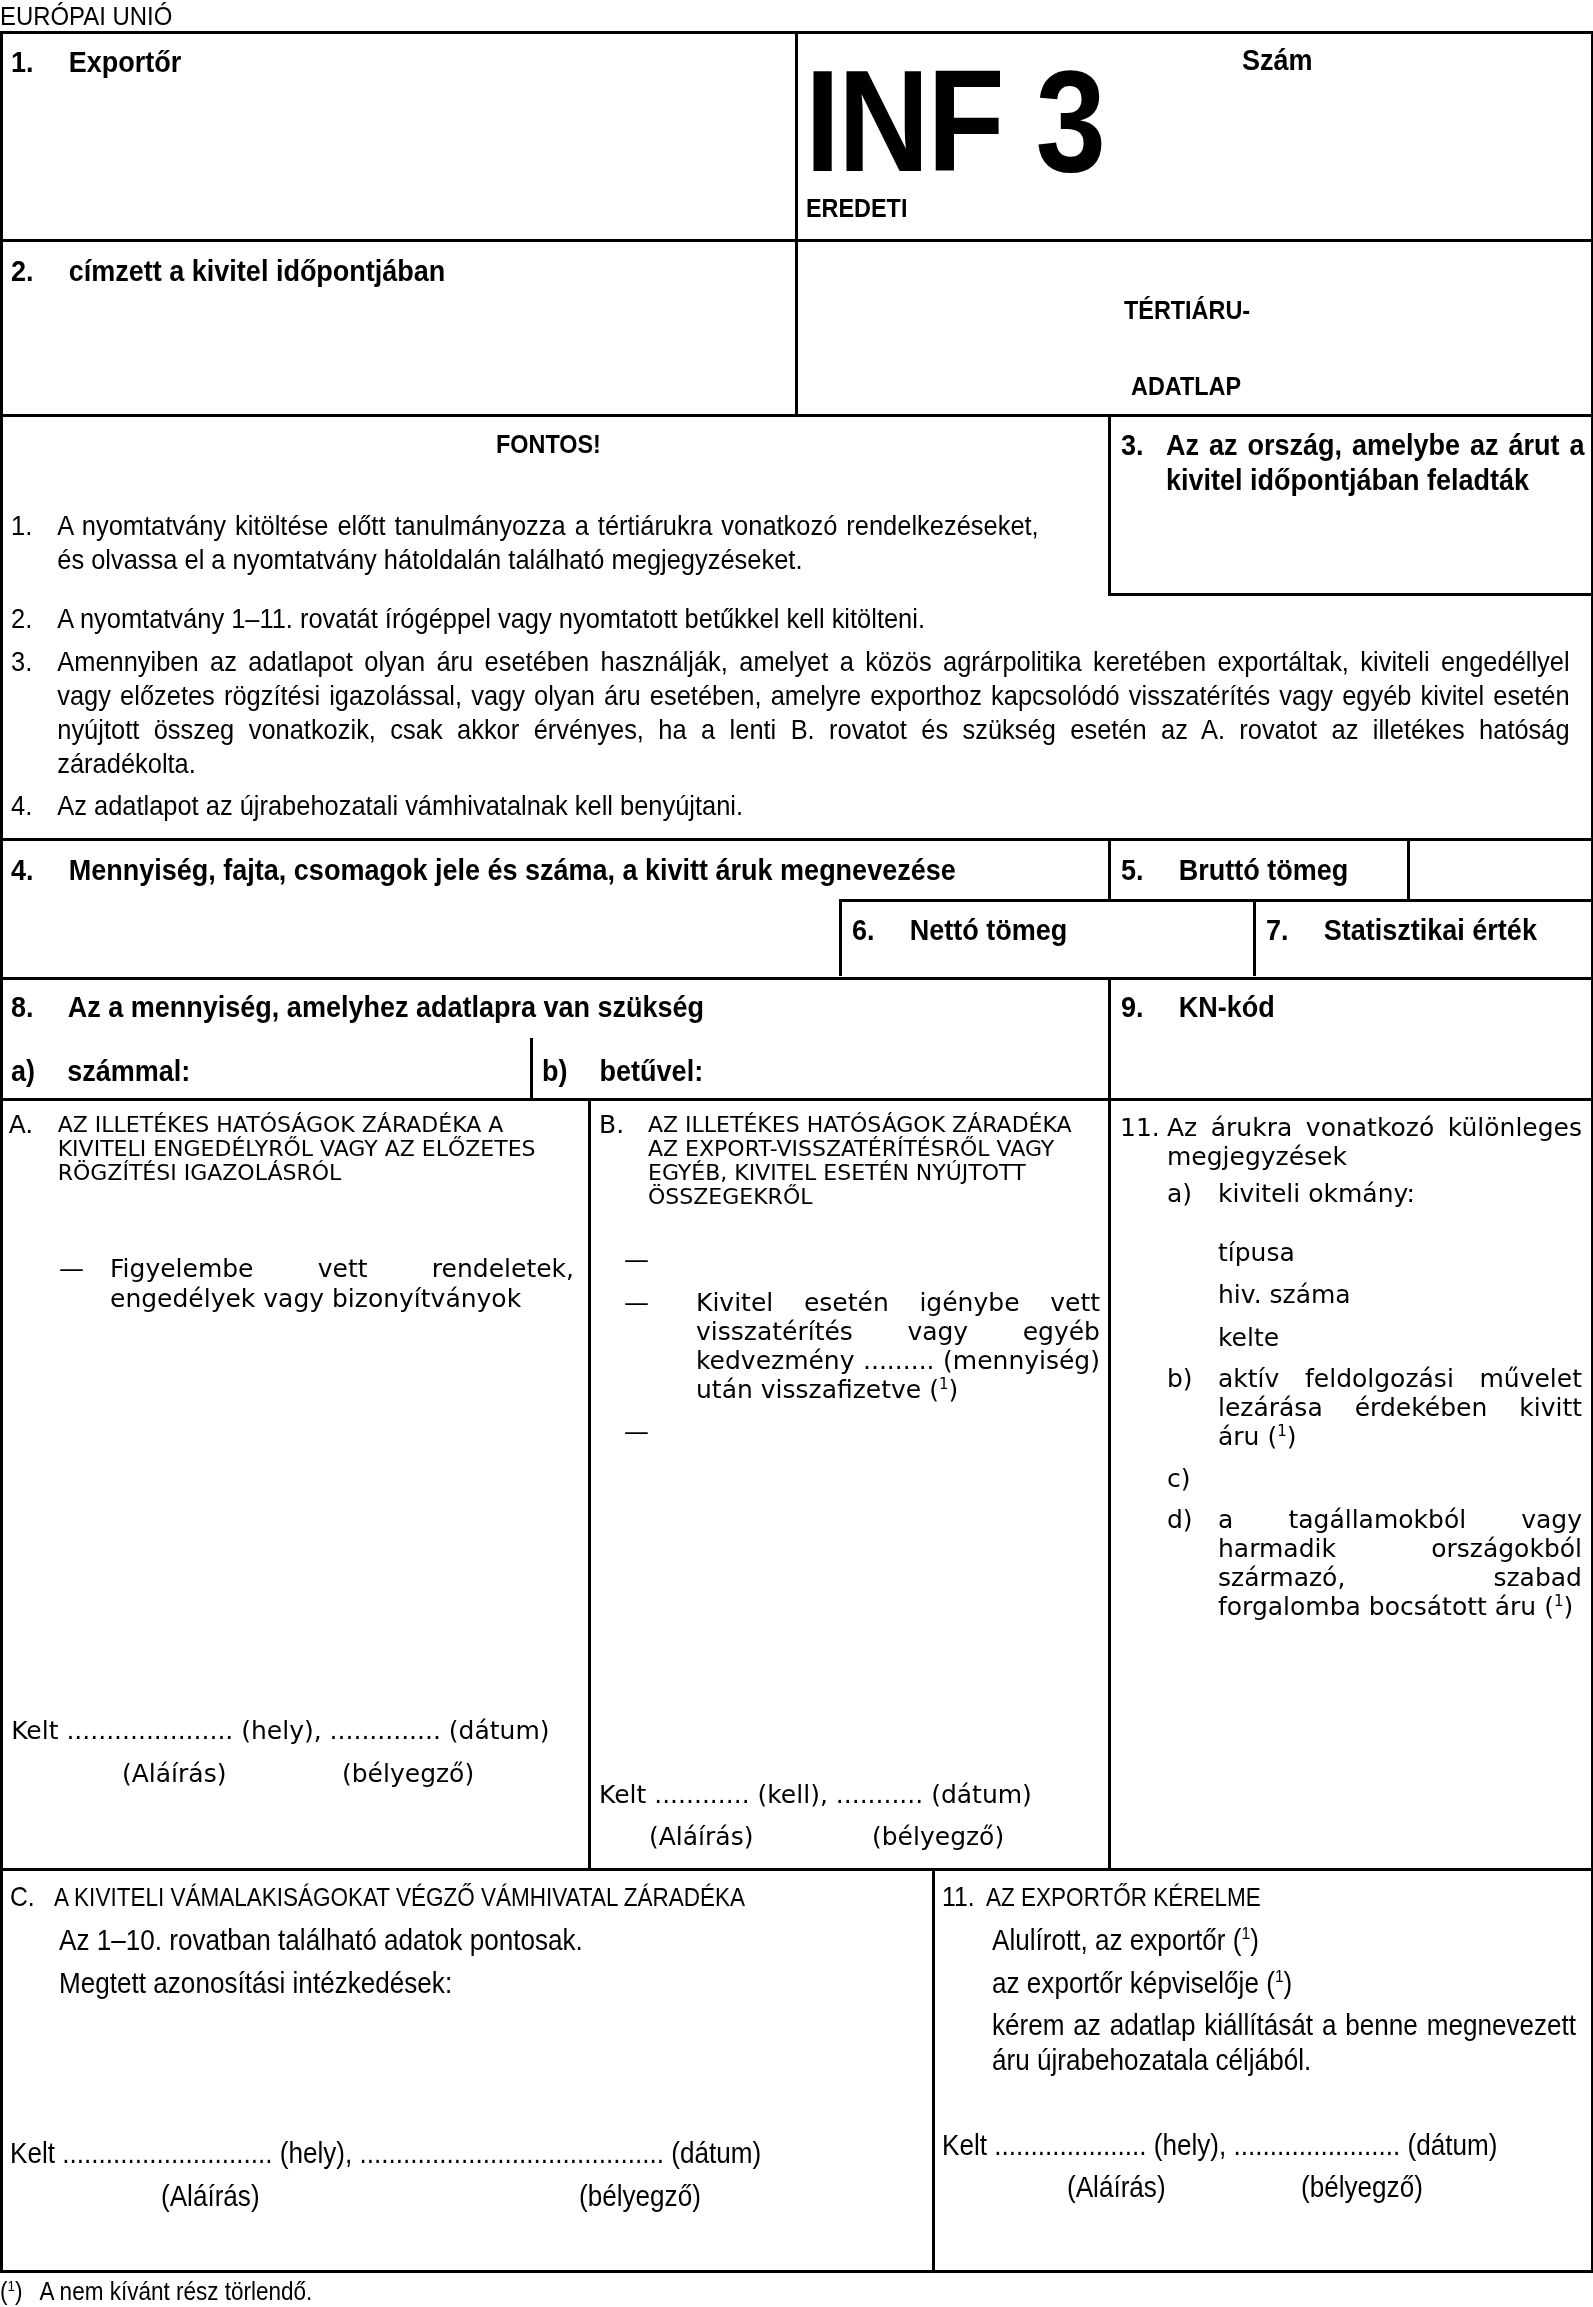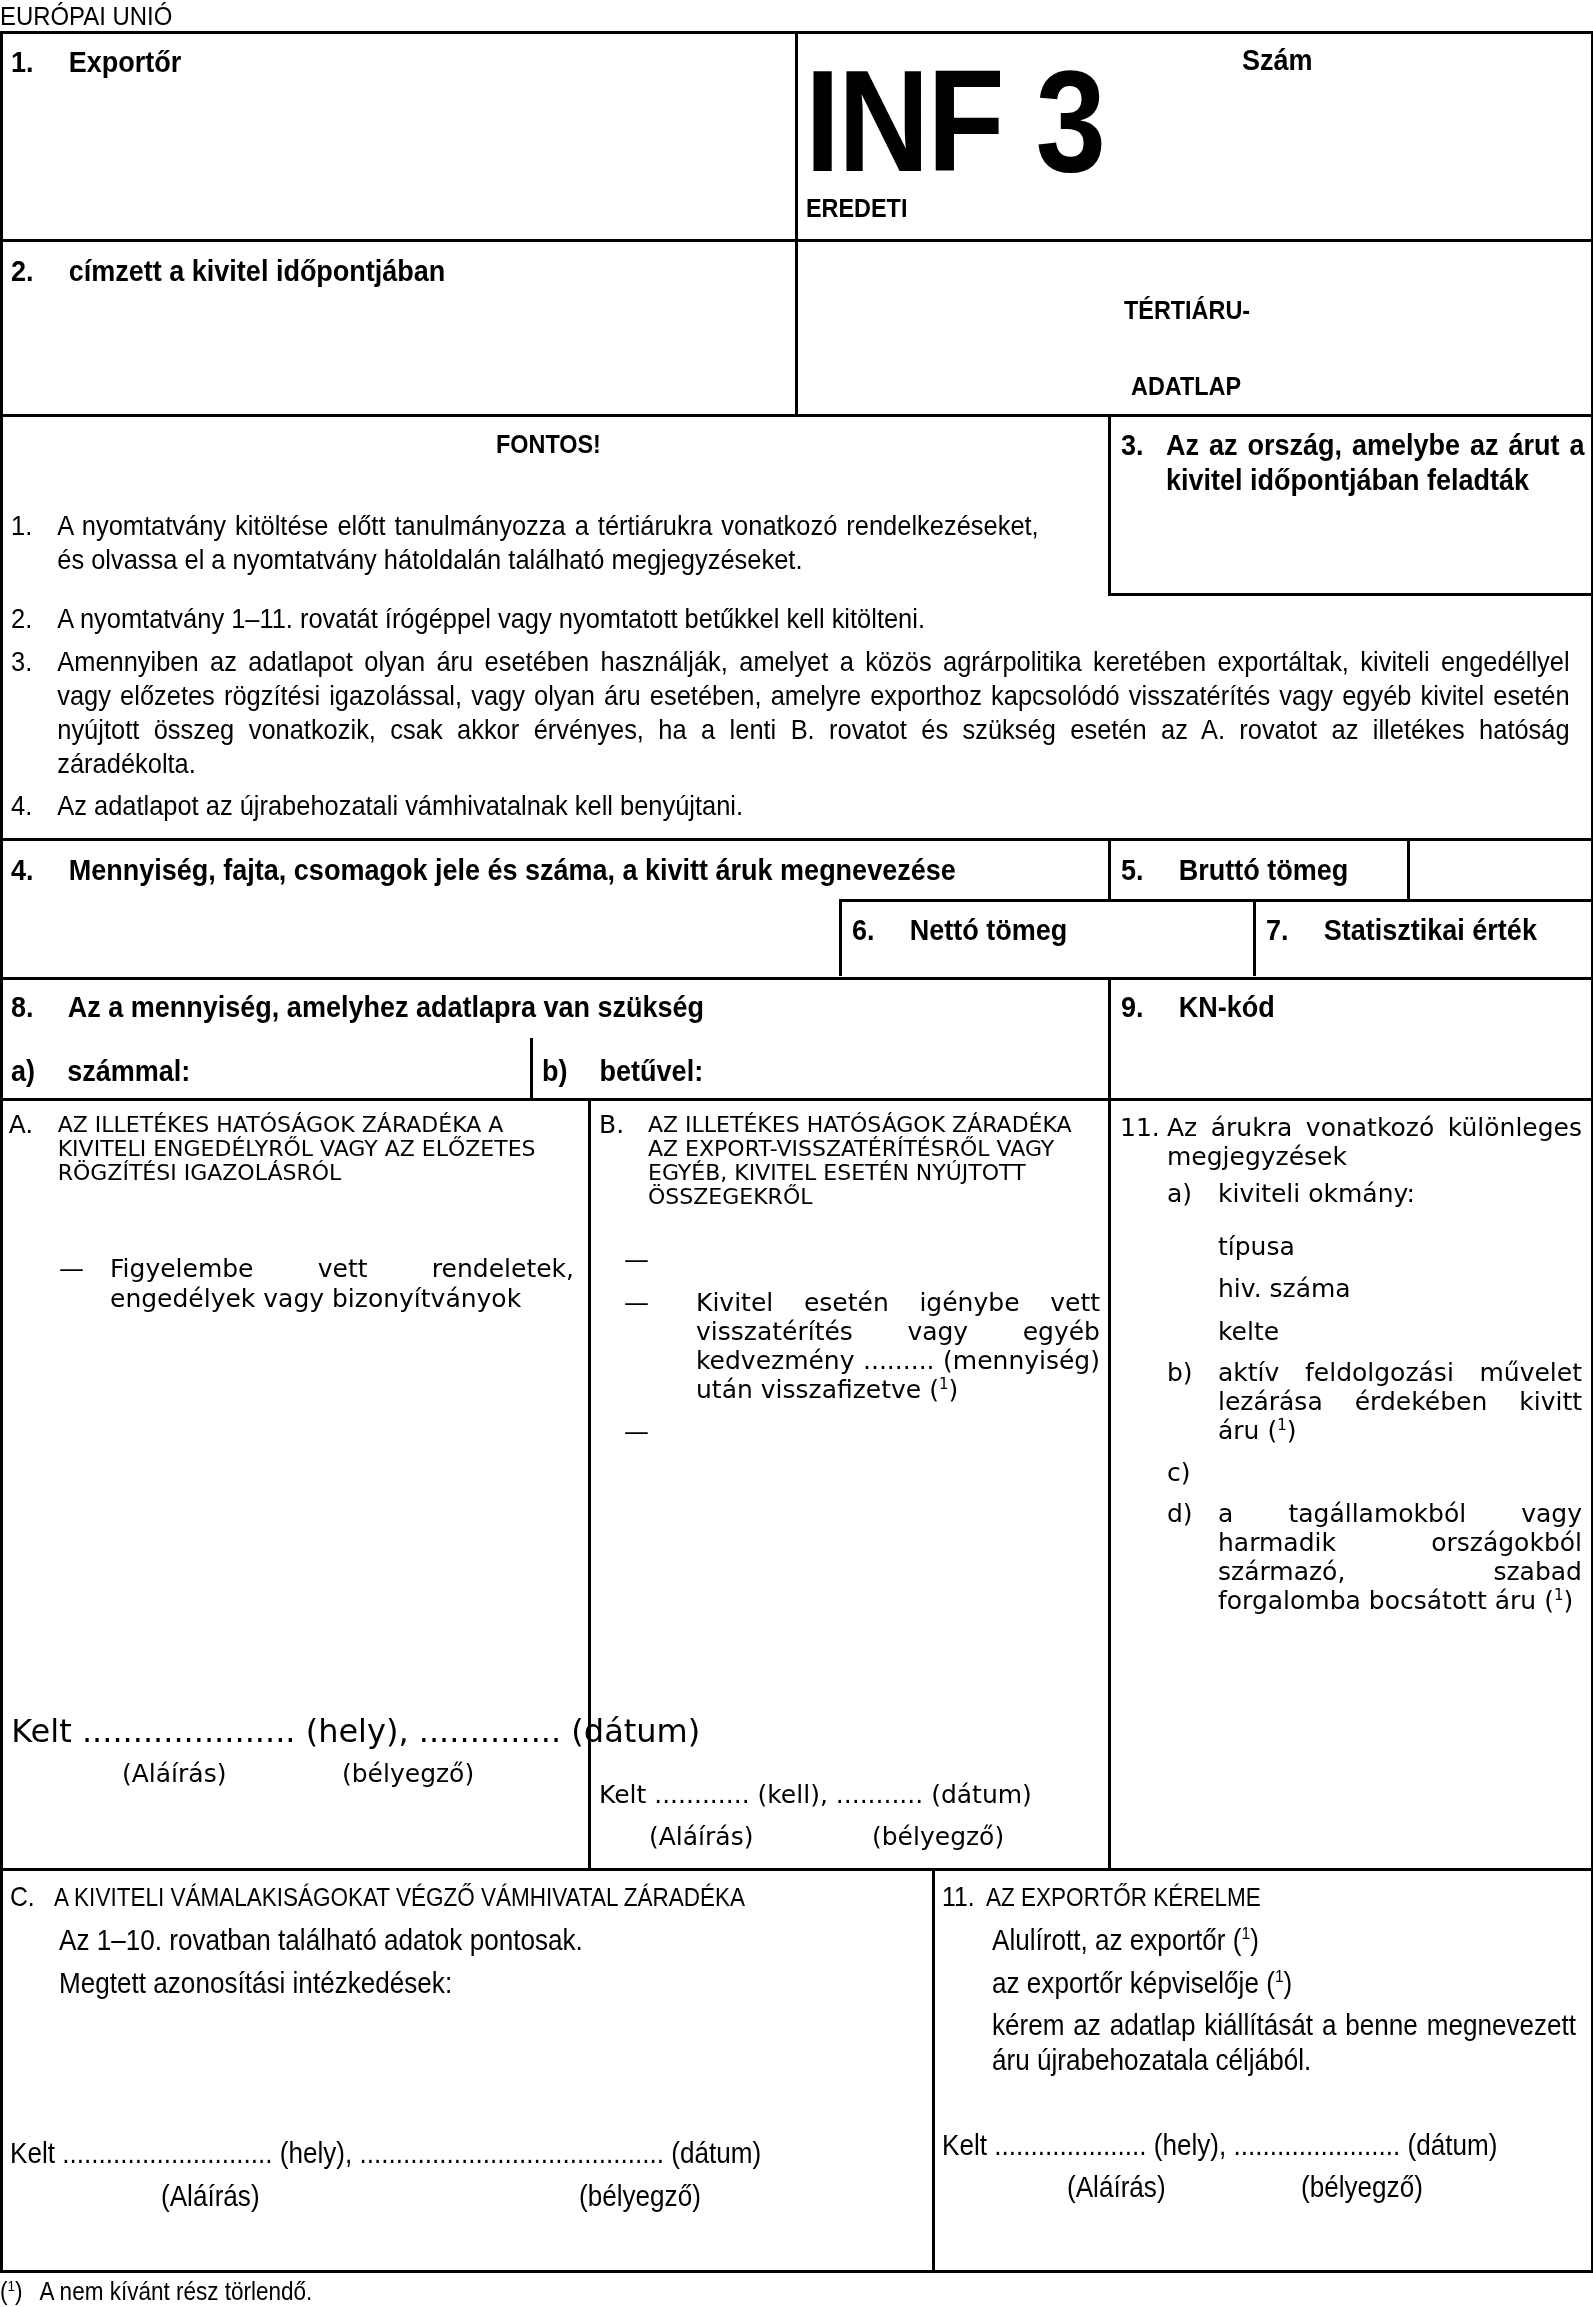--- a/index.html
+++ b/index.html
@@ -167,21 +167,21 @@
     <span class="num" style="width:49px;font-size:25px">A.</span>
     <span style="flex:1;width:499px">AZ ILLETÉKES HATÓSÁGOK ZÁRADÉKA A KIVITELI ENGEDÉLYRŐL VAGY AZ ELŐZETES RÖGZÍTÉSI IGAZOLÁSRÓL</span>
   </div>
 </div>
 <div class="abs wide" style="left:59px;top:1254px;width:515px;font-size:25px;line-height:30px;">
   <div class="row">
     <span class="num" style="width:51px">—</span>
     <span class="just" style="flex:1">Figyelembe vett rendeletek, engedélyek vagy bizonyítványok</span>
   </div>
 </div>
-<div class="abs wide" style="left:11.2px;top:1716px;font-size:32px;line-height:30px;white-space:nowrap;">Kelt ..................... (hely), .............. (dátum)</div>
+<div class="abs wide" style="left:11.2px;top:1716px;font-size:25px;line-height:30px;white-space:nowrap;">Kelt ..................... (hely), .............. (dátum)</div>
 <div class="abs wide" style="left:122px;top:1759px;font-size:25px;line-height:30px;">(Aláírás)</div>
 <div class="abs wide" style="left:342px;top:1759px;font-size:25px;line-height:30px;">(bélyegző)</div>
 
 <div class="abs wide" style="left:599px;top:1113px;width:499px;font-size:22px;line-height:24px;">
   <div class="row">
     <span class="num" style="width:49px;font-size:25px">B.</span>
     <span style="flex:1">AZ ILLETÉKES HATÓSÁGOK ZÁRADÉKA AZ EXPORT-VISSZATÉRÍTÉSRŐL VAGY EGYÉB, KIVITEL ESETÉN NYÚJTOTT ÖSSZEGEKRŐL</span>
   </div>
 </div>
 <div class="abs wide" style="left:624px;top:1245px;width:476px;font-size:25px;line-height:29px;">
@@ -202,21 +202,21 @@
 
 <div class="abs wide" style="left:1120px;top:1113px;width:462px;font-size:25px;line-height:29px;">
   <div class="row">
     <span class="num" style="width:47px">11.</span>
     <span class="just" style="flex:1">Az árukra vonatkozó különleges megjegyzések</span>
   </div>
   <div class="row" style="margin-top:7.5px;margin-left:47px">
     <span class="num" style="width:51px">a)</span>
     <span style="flex:1">kiviteli okmány:</span>
   </div>
-  <div style="margin-left:98px;margin-top:24px">típusa</div>
+  <div style="margin-left:98px;margin-top:30px">típusa</div>
   <div style="margin-left:98px;margin-top:13.7px">hiv. száma</div>
   <div style="margin-left:98px;margin-top:13.7px">kelte</div>
   <div class="row" style="margin-top:12.5px;margin-left:47px">
     <span class="num" style="width:51px">b)</span>
     <span class="just" style="flex:1"><span>aktív feldolgozási művelet lezárása érdekében kivitt áru (</span><sup>1</sup><span>)</span></span>
   </div>
   <div class="row" style="margin-top:12.5px;margin-left:47px">
     <span class="num" style="width:51px">c)</span>
   </div>
   <div class="row" style="margin-top:12.5px;margin-left:47px">

